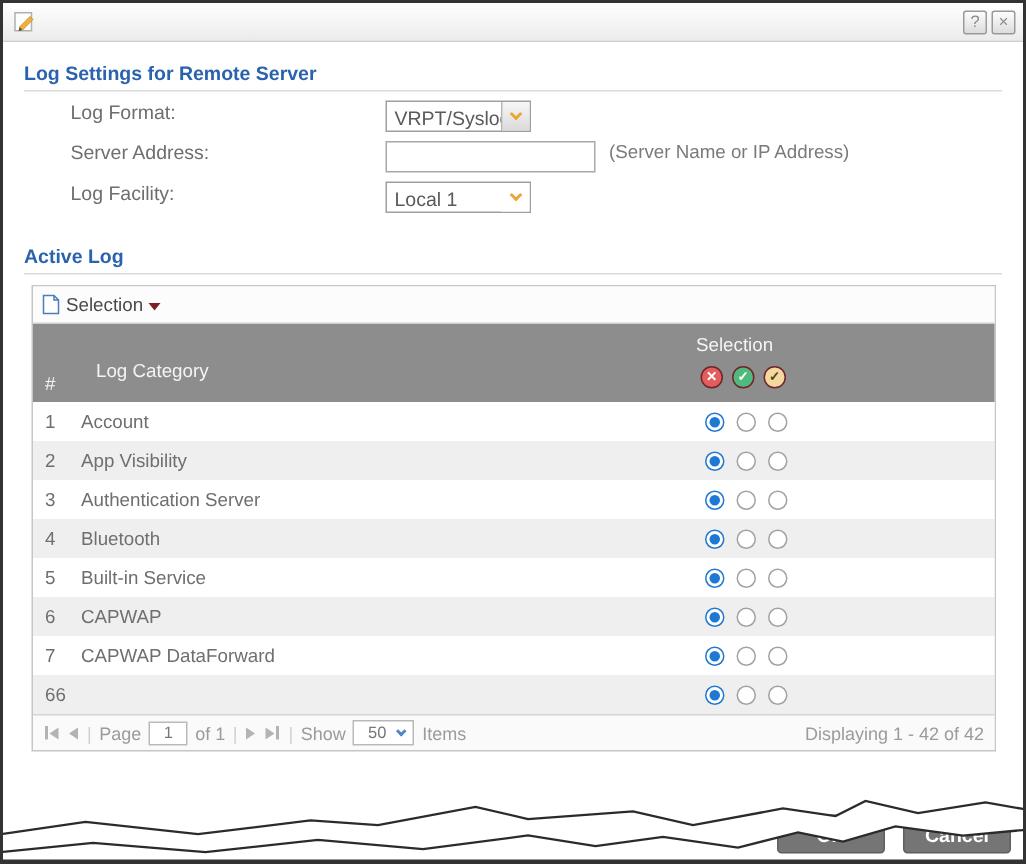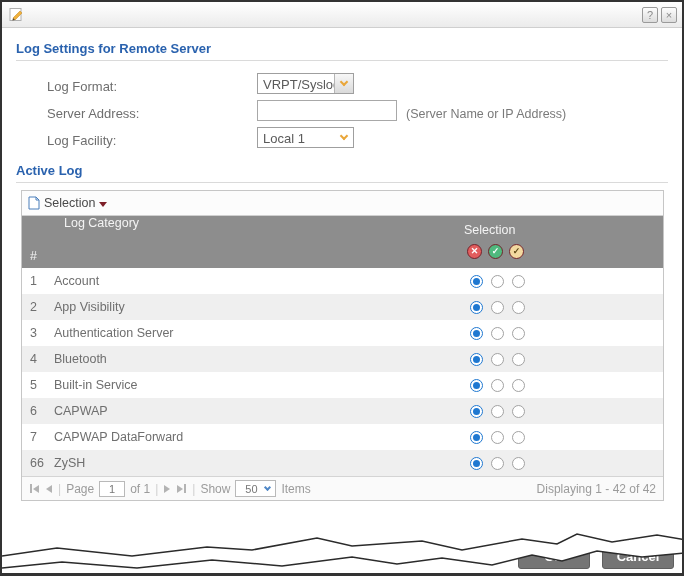--- a/index.html
+++ b/index.html
@@ -23,21 +23,21 @@
   .winbtn{
     width:16px;height:16px;border:1px solid #9a9a9a;border-radius:2px;
     background:linear-gradient(#fdfdfd,#dcdcdc);color:#8a8a8a;
     font-size:11px;line-height:14px;text-align:center;cursor:pointer;
   }
   
   .content{padding:0 14px;}
   .section-title{color:var(--accent);font-weight:bold;font-size:13px;margin-top:13px;}
   .rule{border:none;border-top:1px solid #dadada;margin:4px 0 6px 0;}
   .form{margin-left:31px;margin-top:6px;}
-  .frow{display:flex;align-items:flex-end;height:27px;}
+  .frow{display:flex;align-items:flex-start;height:27px;}
   .flabel{width:210px;font-size:13px;color:#6e6e6e;}
   .chk-row{display:flex;align-items:center;height:24px;margin-left:-3px;}
   .chk{width:13px;height:13px;border:1px solid #a9a9a9;background:#fff;margin:0;}
   .chk-label{font-size:13px;color:#6e6e6e;margin-left:7px;}
   .selectbox{display:inline-flex;align-items:stretch;height:21px;border:1px solid #9f9f9f;background:#fff;cursor:pointer;}
   .selectbox .val{font-size:13px;color:#5a5a5a;padding:3px 4px 0 5px;white-space:nowrap;overflow:hidden;}
   .selectbox.fmt .val{width:76px;}
   .selectbox.fac .val{width:76px;}
   .arrowseg{width:19px;display:flex;align-items:center;justify-content:center;
     background:linear-gradient(#f7f7f7,#dadada);border-left:1px solid #b5b5b5;}
@@ -48,21 +48,21 @@
   .hint{font-size:12.5px;color:#7a7a7a;margin-left:9px;}
   
   .tablewrap{margin:7px 18px 0 19px;border:1px solid #c6c6c6;}
   .toolbar{height:25px;display:flex;align-items:center;padding-left:6px;
     background:#fcfcfc;border-bottom:1px solid #d0d0d0;}
   .toolbar-btn{display:flex;align-items:center;gap:4px;cursor:pointer;}
   .toolbar-label{font-size:12.5px;color:#4a4a4a;}
   .caret-dn{width:0;height:0;border-left:4px solid transparent;border-right:4px solid transparent;
     border-top:5px solid var(--caret-red);margin-top:2px;}
   .thead{position:relative;height:52px;background:var(--hdr-bg);color:#f4f4f4;font-size:12.5px;}
-  .th-cat{position:absolute;left:42px;top:0;}
+  .th-cat{position:absolute;left:42px;top:24px;}
   .th-num{position:absolute;left:8px;bottom:5px;}
   .th-sel{position:absolute;left:440px;top:7px;width:110px;text-align:left;}
   .th-sel .lbl{margin-left:2px;}
   .iconrow{display:flex;gap:6px;margin-top:7px;margin-left:5px;}
   .cicon{width:15px;height:15px;border-radius:50%;border:1px solid #72242c;
     display:flex;align-items:center;justify-content:center;
     font-size:9px;font-weight:bold;line-height:1;cursor:pointer;}
   .cicon.red{background:#e25d5d;color:#fff;}
   .cicon.green{background:#4fb97e;color:#fff;}
   .cicon.yellow{background:#f3d9a0;color:#5d4514;}
@@ -249,21 +249,20 @@
         <span class="cat">CAPWAP DataForward</span>
         <span class="radios">
           <span class="radio sel"></span>
           <span class="radio"></span>
           <span class="radio"></span>
         </span>
       </div>
 
       <div class="lrow">
         <span class="num">66</span>
-        <span class="cat">ZySH</span>
         <span class="radios">
           <span class="radio sel"></span>
           <span class="radio"></span>
           <span class="radio"></span>
         </span>
       </div>
     </div>
 
     <div class="pager">
       <span class="pbtn">

